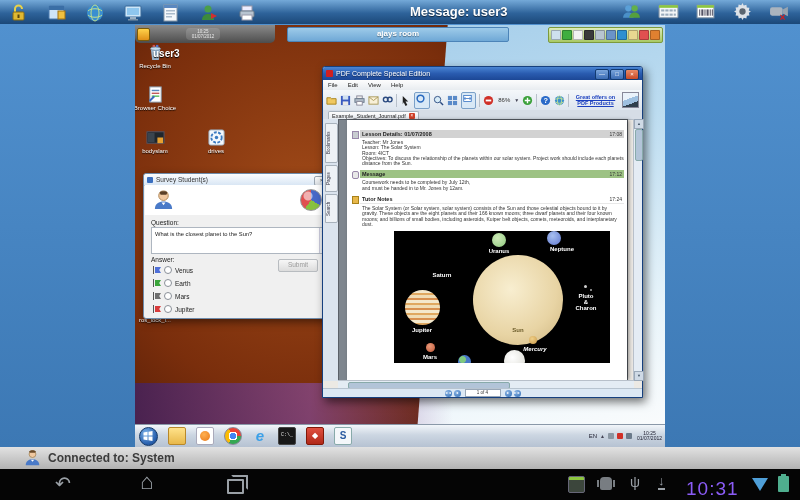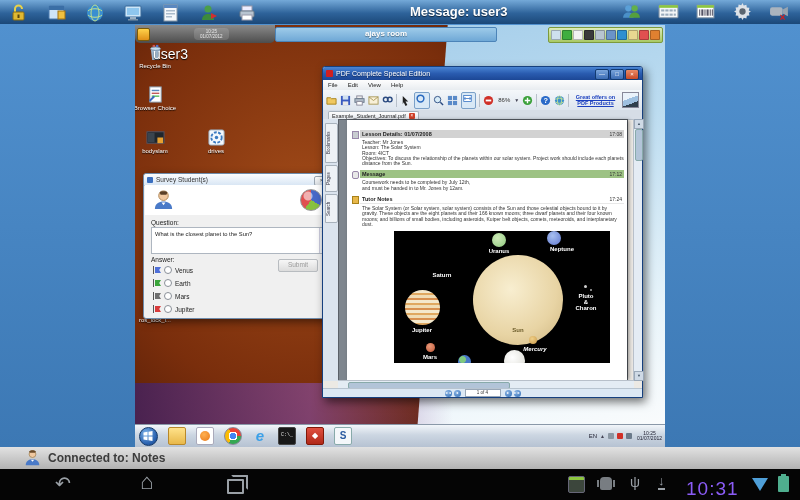--- a/index.html
+++ b/index.html
@@ -26,23 +26,23 @@
   .wall-blue{position:absolute;left:0;top:0;width:100%;height:100%;
     clip-path:polygon(59% 0,100% 0,100% 100%,53% 100%);
     background:linear-gradient(165deg,#9cc8e8 0%,#bcdcf0 40%,#e8f4fa 75%,#fdfdfd 100%);}
   .wall-purple{position:absolute;left:0;top:358px;width:60%;height:42px;
     background:linear-gradient(90deg,rgba(70,34,92,.85),rgba(132,74,150,.7) 55%,rgba(60,90,160,0));}
 
   
   .client-tab{position:absolute;left:0;top:0;width:140px;height:18px;z-index:6;
     background:linear-gradient(#8a8a8a,#4d4d4d);border-radius:0 0 5px 5px;display:flex;align-items:center;}
   .client-ico{width:11px;height:11px;margin:0 3px 0 2px;background:linear-gradient(#ffd24a,#e09018);border:1px solid #7a5a08;border-radius:2px;}
-  .client-name{color:#fff;font-size:14px;font-weight:normal;text-shadow:0 1px 1px #000;margin-top:39px;}
+  .client-name{color:#fff;font-size:10px;font-weight:bold;text-shadow:0 1px 1px #000;margin-top:39px;}
   .client-meta{margin-left:6px;padding:1px 6px;background:rgba(255,255,255,.14);border-radius:4px;color:#e8e8e8;font-size:4.5px;line-height:5px;text-align:center;}
-  .room-bar{position:absolute;left:140px;top:2px;width:220px;height:13px;z-index:6;
+  .room-bar{position:absolute;left:152px;top:2px;width:220px;height:13px;z-index:6;
     background:linear-gradient(#9ecbe9,#6fa8d6);border:1px solid #4c84b8;border-radius:2px;
     color:#fff;font-size:8px;font-weight:bold;text-align:center;line-height:12px;text-shadow:0 1px 1px rgba(0,0,0,.4);}
   .mini-toolbar{position:absolute;right:2px;top:2px;height:14px;z-index:6;display:flex;align-items:center;gap:1px;padding:0 2px;
     background:linear-gradient(#dcecb8,#a9c964);border:1px solid #7c9a3c;border-radius:2px;}
   .mini-toolbar .mico{width:8px;height:8px;border-radius:1px;border:1px solid rgba(0,0,0,.25);}
   .mico:nth-child(1){background:#cfe0ee}.mico:nth-child(2){background:#3fae3f}
   .mico:nth-child(3){background:#f2f2f2}.mico:nth-child(4){background:#3a3a3a}
   .mico:nth-child(5){background:#b8c4d0}.mico:nth-child(6){background:#6a94c8}
   .mico:nth-child(7){background:#2f8fd0}.mico:nth-child(8){background:#e8d890}
   .mico:nth-child(9){background:#e05050}.mico:nth-child(10){background:#e08030}
@@ -693,21 +693,21 @@
 
   <div class="connbar">
     <div class="conn-ico">
       <svg viewBox="0 0 20 20">
           <circle cx="10" cy="6" r="4" fill="#f0c8a0" stroke="#a88858"></circle>
           <path d="M9 1.5c-2 0-3 1.5-3 1.5l1 1.5h6l1-1.5s-1-1.5-3-1.5z" fill="#6a4a28"></path>
           <path d="M2 19c0-5 4-7 8-7s8 2 8 7z" fill="#4a7ac8"></path>
           <path d="M8 12.5l2 2.5 2-2.5z" fill="#fff"></path>
         </svg>
     </div>
-    <div class="conn-txt">Connected to: Notes</div>
+    <div class="conn-txt">Connected to: System</div>
   </div>
 
   <div class="navbar">
     <div class="nav-ico" style="left:55px;">↶</div>
     <div class="nav-ico" style="left:140px;font-size:22px;top:2px;">⌂</div>
     <div class="nav-recents" style="left:227px;"></div>
     <div class="st-app"></div>
     <div class="st-robot"></div>
     <div class="st-usb">ψ</div>
     <div class="st-dl">↓</div>

